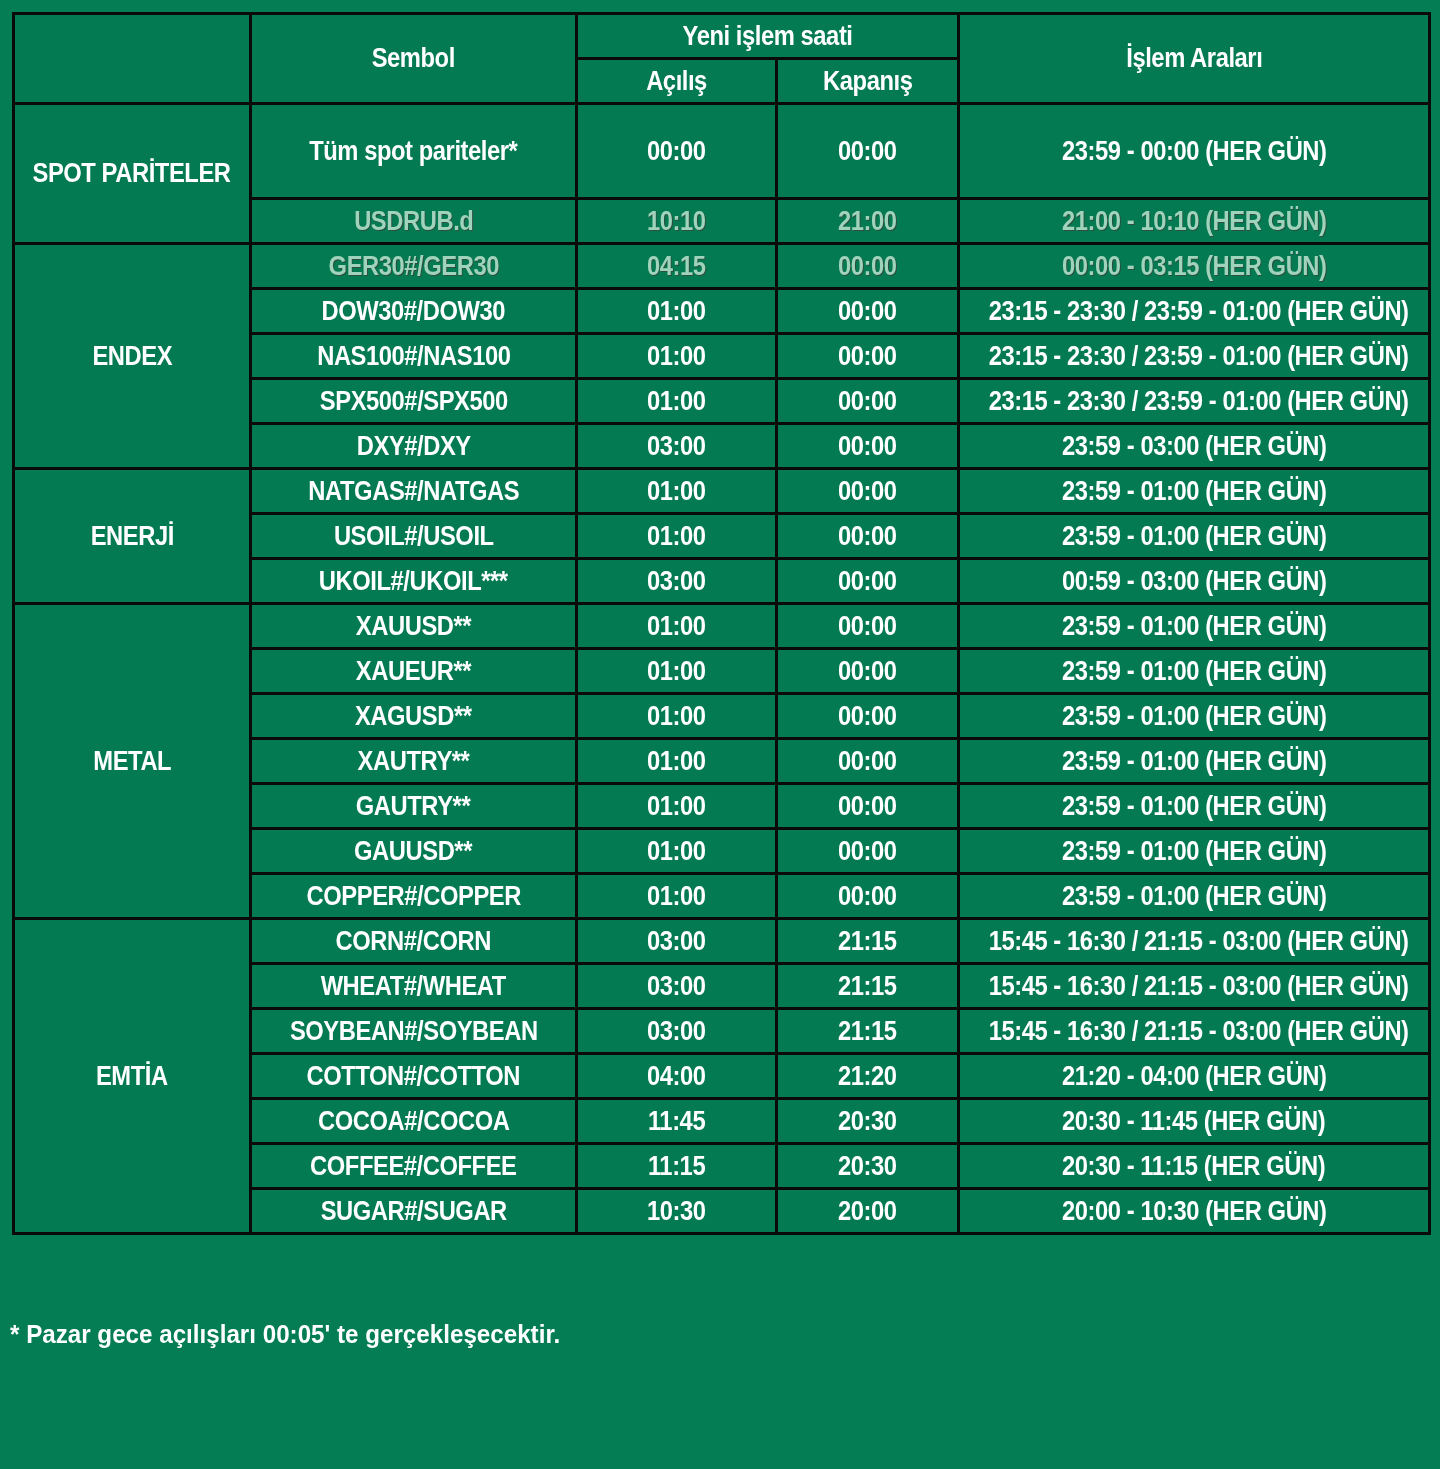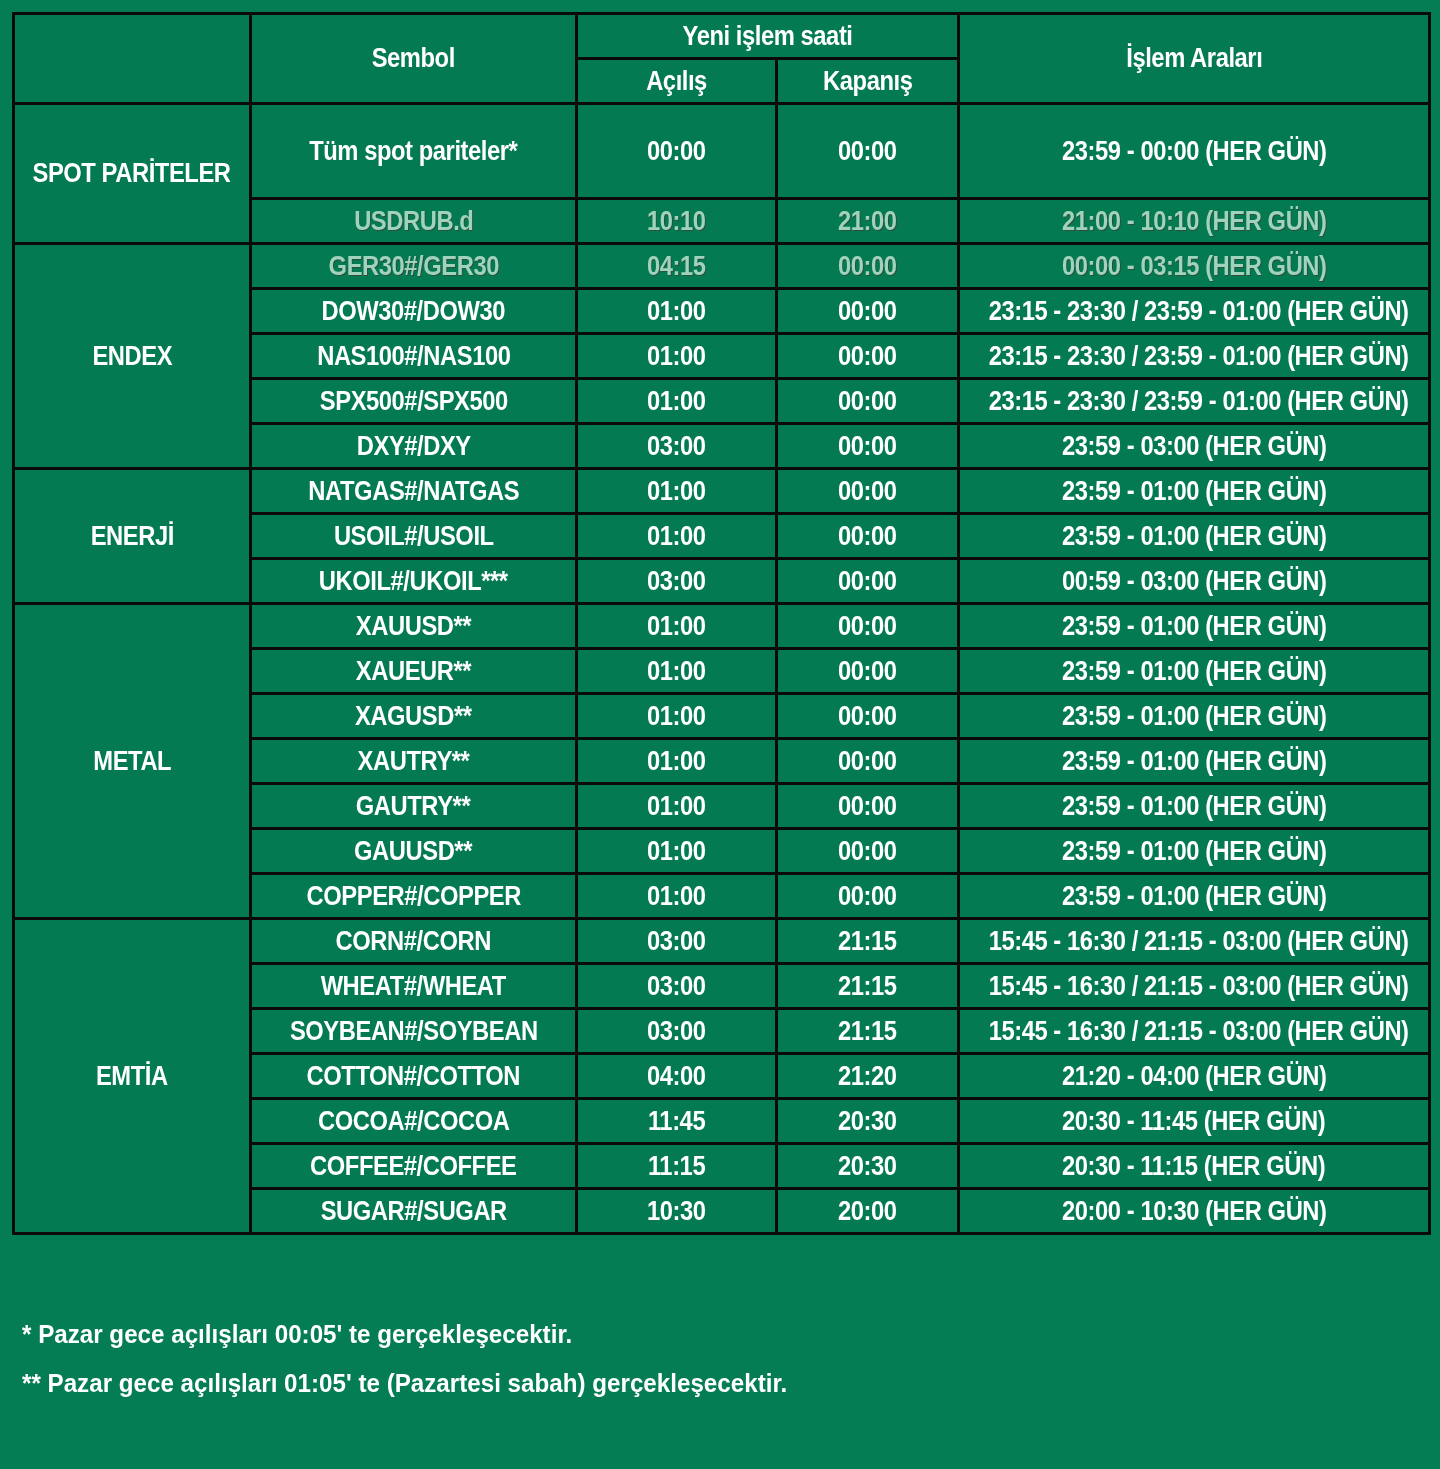--- a/index.html
+++ b/index.html
@@ -33,21 +33,21 @@
   }
   table.sched th { font-weight:bold; }
   .hdr1 { height:45px; }
   .hdr2 { height:45px; }
   .row { height:45px; }
   .row-tall { height:95px; }
   .narrow { display:inline-block; transform:scaleX(0.88); }
   .dim { color:#9fd3bc; text-shadow:1px 1px 0 #2d4f40; }
   .cat { font-size:27px; }
   .notes {
-    position:absolute; left:22px; top:1318px;
+    position:absolute; left:10px; top:1318px;
   }
   .note {
     font-size:26px; font-weight:bold; height:49px; line-height:32px;
     white-space:nowrap;
   }
   .note span { display:inline-block; transform:scaleX(0.93); transform-origin:left center; }
 </style>
 </head>
 <body>
 
@@ -219,14 +219,13 @@
         <td><span class="narrow">SUGAR#/SUGAR</span></td>
         <td><span class="narrow">10:30</span></td>
         <td><span class="narrow">20:00</span></td>
         <td><span class="narrow">20:00 - 10:30 (HER GÜN)</span></td>
       </tr>
     </tbody>
 </table>
 
 <div class="notes">
   <div class="note"><span>* Pazar gece açılışları 00:05' te gerçekleşecektir.</span></div>
-  <div class="note"><span>** Pazar gece açılışları 01:05' te (Pazartesi sabah) gerçekleşecektir.</span></div>
 </div>
 
 </body></html>

